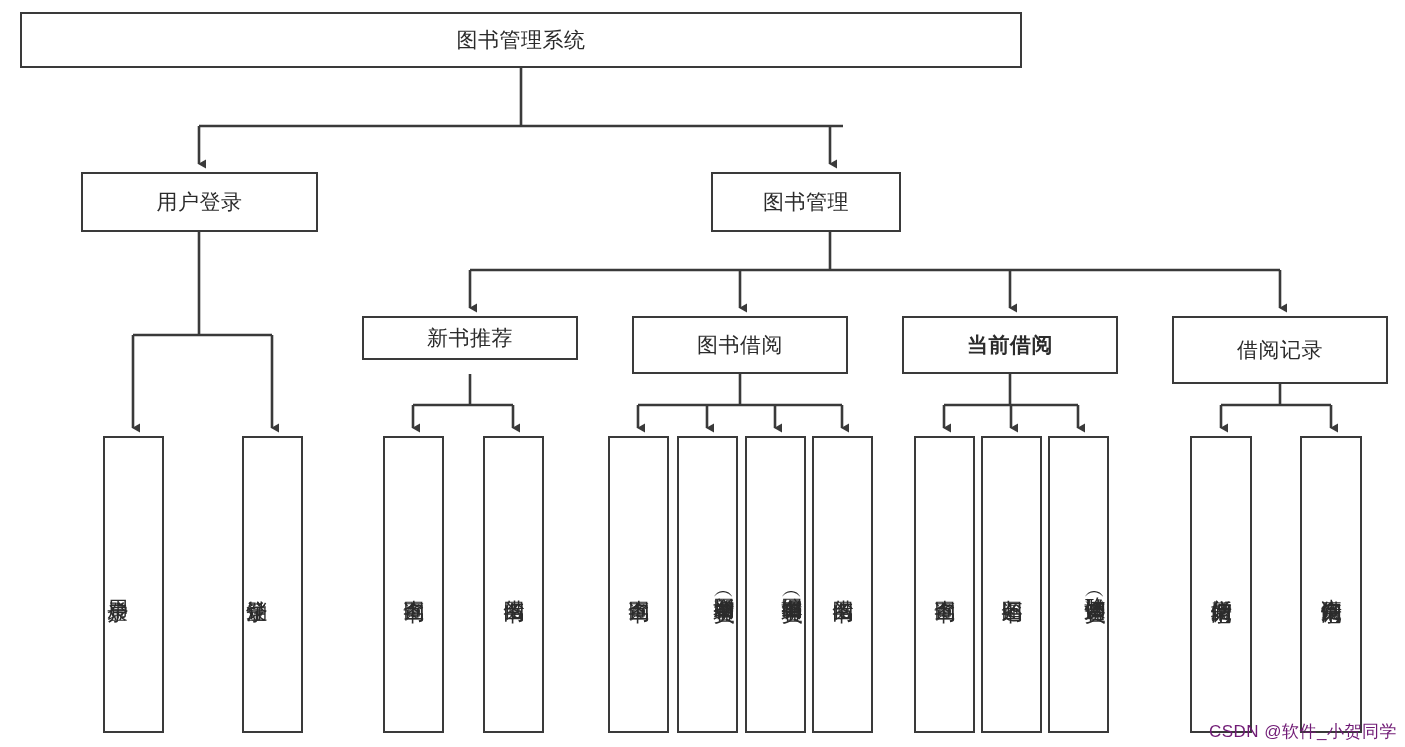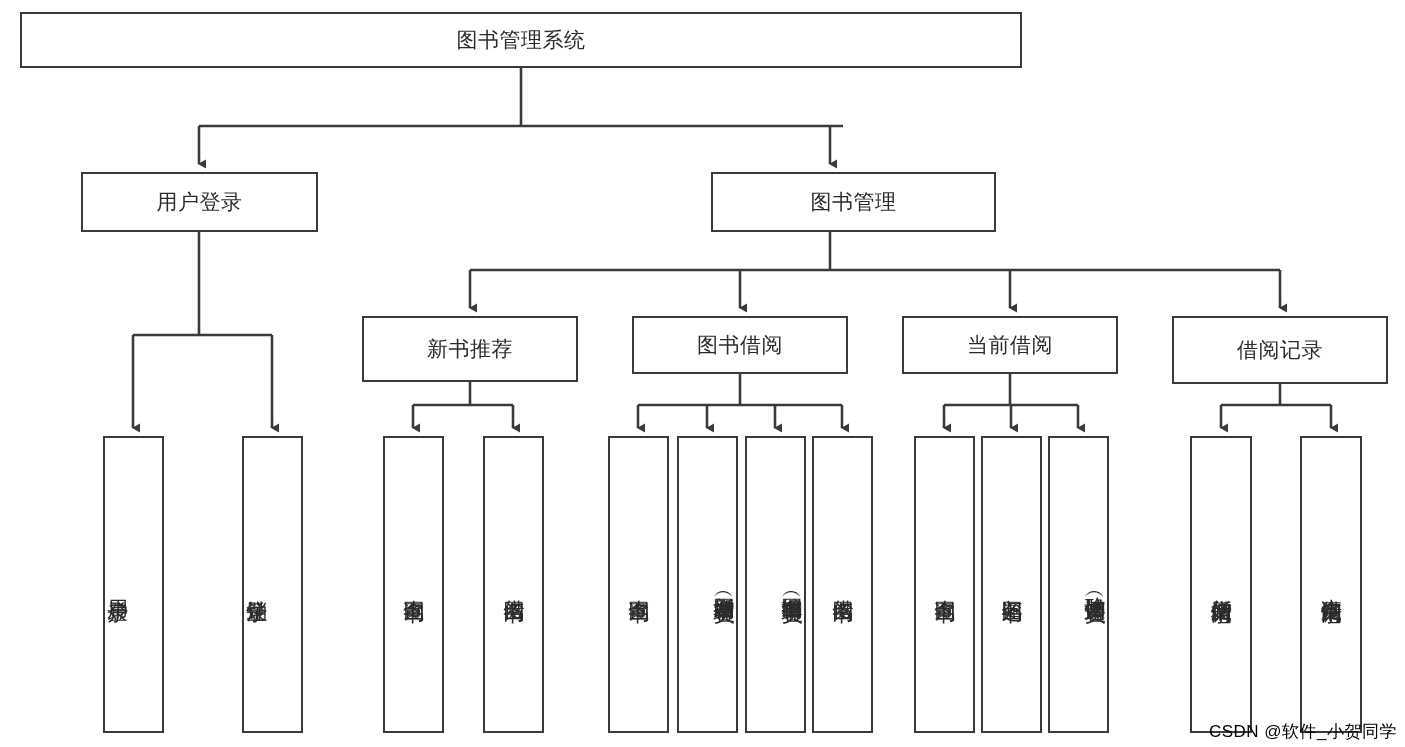--- a/index.html
+++ b/index.html
@@ -48,21 +48,21 @@
     writing-mode: vertical-rl;
     text-orientation: upright;
     display: block;
     white-space: nowrap;
   }
   .watermark {
     position: absolute;
     right: 8px;
     bottom: 4px;
     font-size: 17px;
-    color: #000000;
+    color: #701a75;
     white-space: nowrap;
     letter-spacing: 0.5px;
   }
 </style>
 </head>
 <body>
 
 <div id="canvas">
 
   <svg class="connectors" viewBox="0 0 1405 747">
@@ -115,31 +115,31 @@
     </g>
   </svg>
 
   <div class="node h" style="left:20px; top:12px; width:1002px; height:56px;">
     <span>图书管理系统</span>
   </div>
 
   <div class="node h" style="left:81px; top:172px; width:237px; height:60px;">
     <span>用户登录</span>
   </div>
-  <div class="node h" style="left:711px; top:172px; width:285px; height:60px;justify-content:center;">
+  <div class="node h" style="left:711px; top:172px; width:190px; height:60px;justify-content:center;">
     <span>图书管理</span>
   </div>
 
-  <div class="node h" style="left:362px; top:316px; width:216px; height:66px;">
+  <div class="node h" style="left:362px; top:316px; width:216px; height:44px;">
     <span>新书推荐</span>
   </div>
   <div class="node h" style="left:632px; top:316px; width:216px; height:58px;justify-content:center;">
     <span>图书借阅</span>
   </div>
-  <div class="node h" style="left:902px; top:316px; width:216px; height:58px;">
+  <div class="node h" style="left:902px; top:316px; width:216px; height:58px;font-weight:bold;">
     <span>当前借阅</span>
   </div>
   <div class="node h" style="left:1172px; top:316px; width:216px; height:68px;">
     <span>借阅记录</span>
   </div>
 
   <div class="node v botal" style="left:103px; top:436px; width:61px; height:297px;">
     <span class="vtext">用户登录</span>
   </div>
   <div class="node v botal" style="left:242px; top:436px; width:61px; height:297px;">

